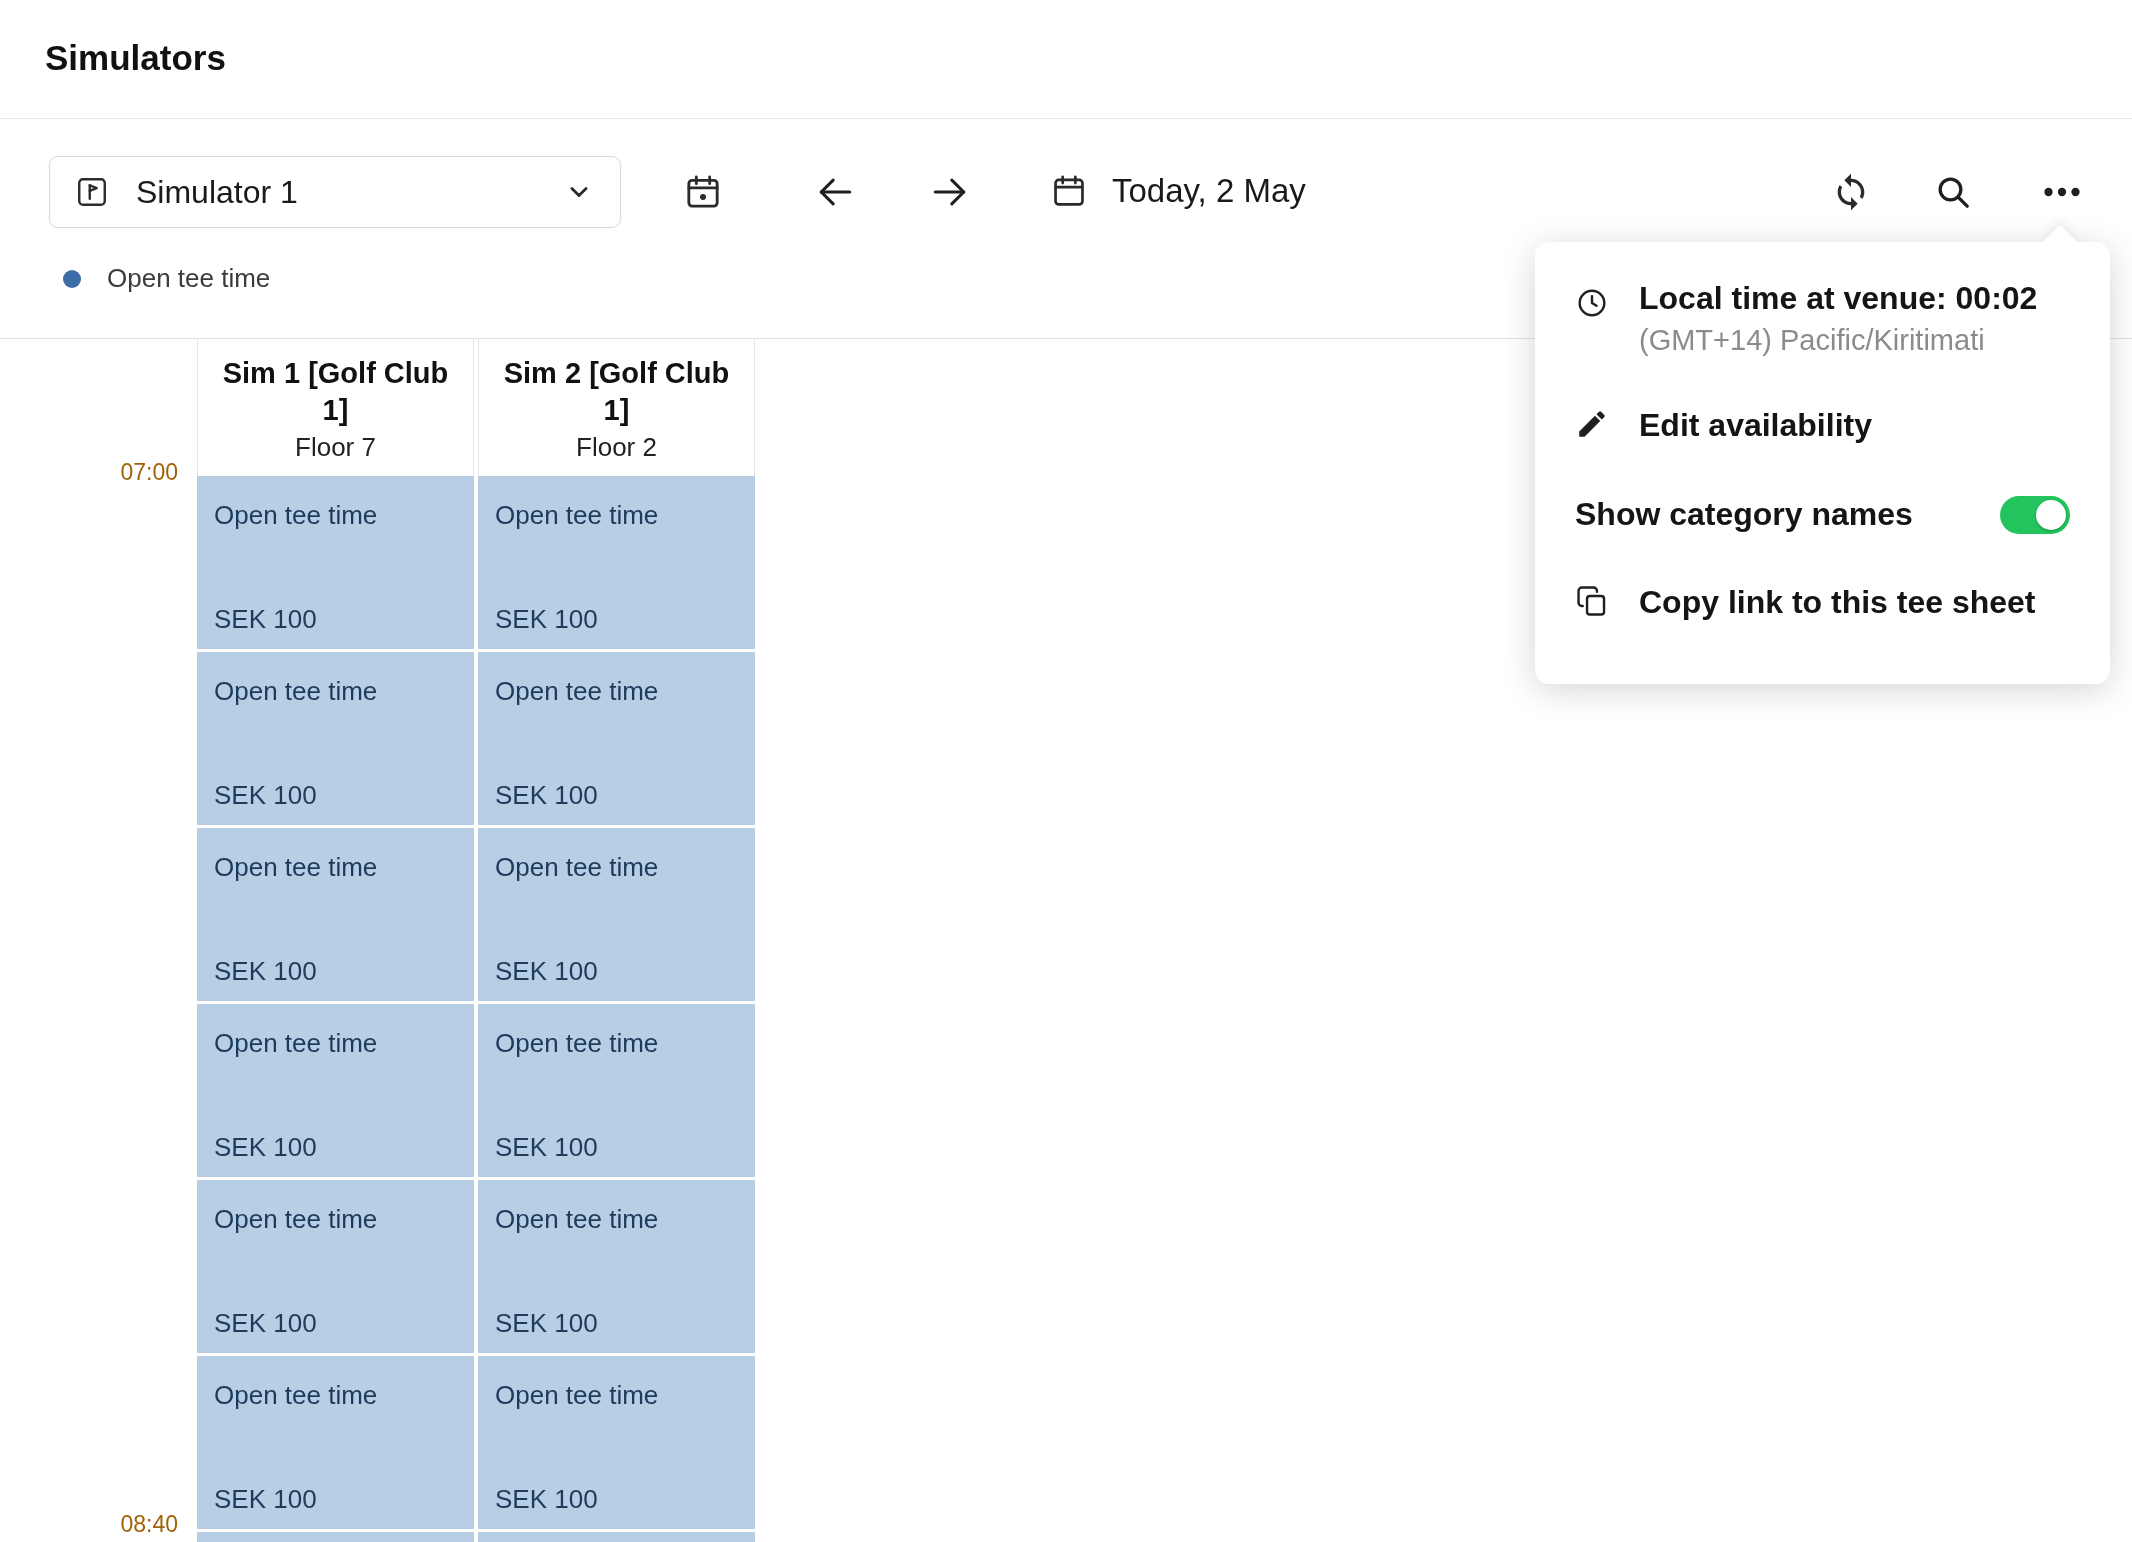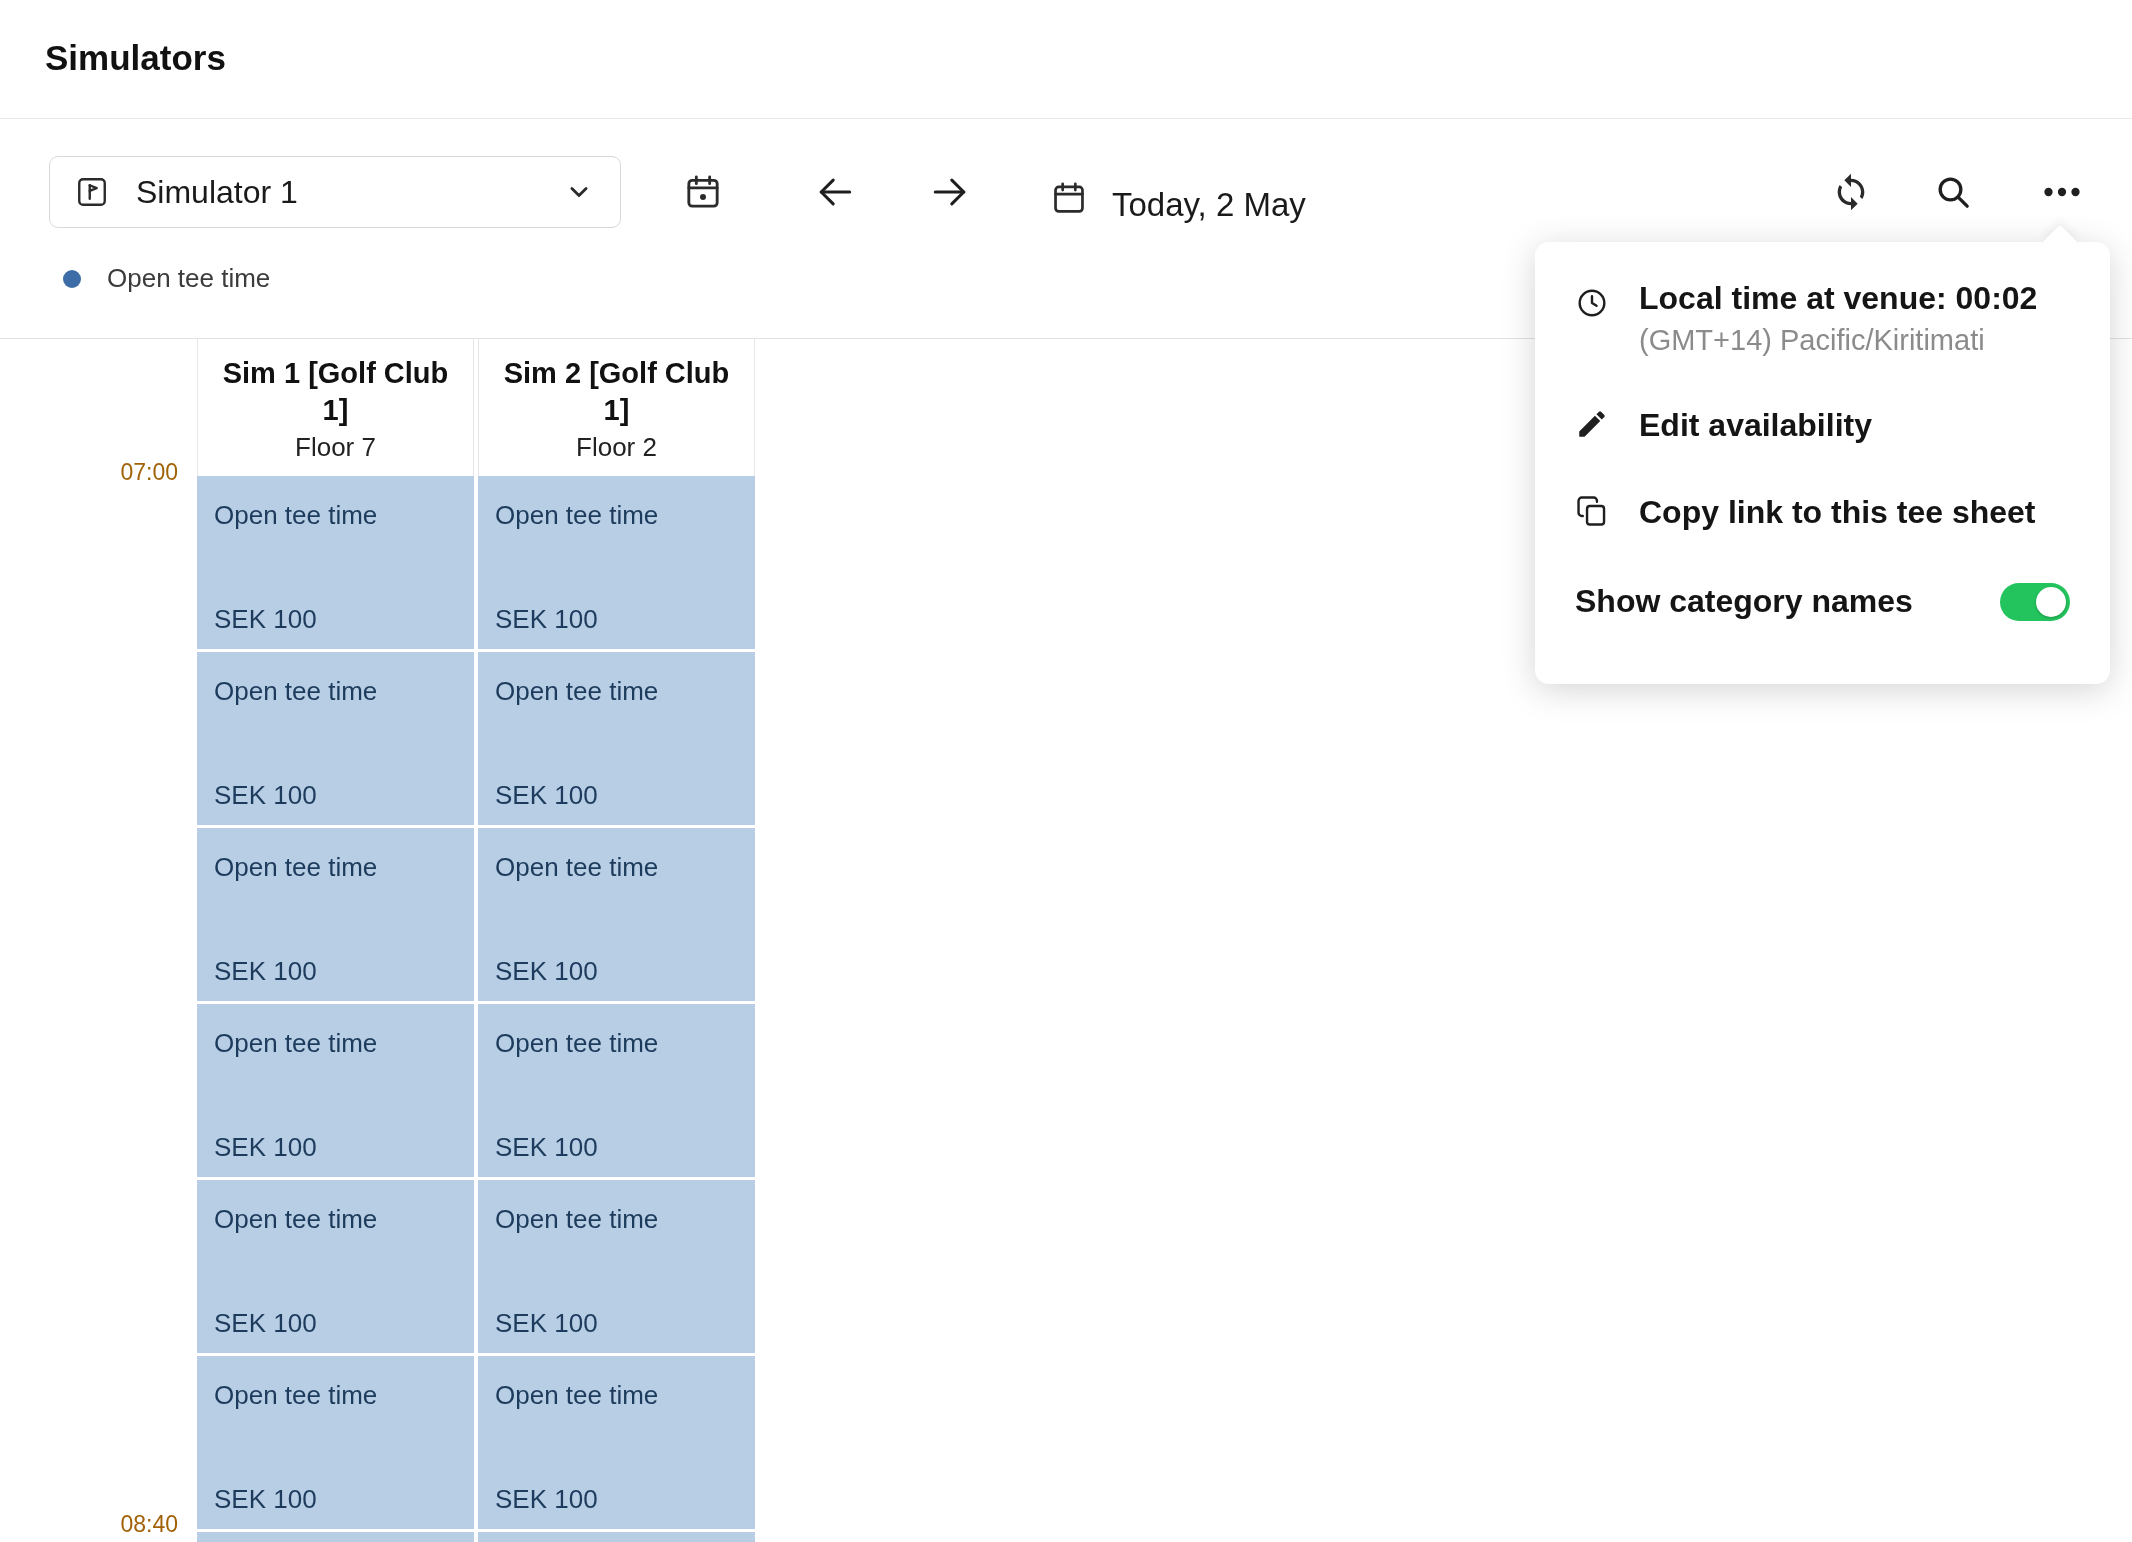--- a/index.html
+++ b/index.html
@@ -19,21 +19,21 @@
   
   .toolbar-band{position:absolute;top:119px;left:0;width:100%;height:220px;box-sizing:border-box;border-bottom:1px solid #e2e2e2;background:#fff;}
   .sim-select{position:absolute;left:49px;top:37px;width:572px;height:72px;box-sizing:border-box;border:1px solid #d8d8d8;border-radius:9px;background:#fff;display:flex;align-items:center;padding:0 24px;cursor:pointer;}
   .sim-select .sel-label{font-size:32px;color:#1a1a1a;margin-left:26px;}
   .sim-select .chevron{margin-left:auto;}
   .tb-btn{position:absolute;background:none;border:none;padding:0;margin:0;cursor:pointer;line-height:0;}
   .btn-cal-today{left:683px;top:53px;}
   .btn-prev{left:813px;top:51px;}
   .btn-next{left:928px;top:51px;}
   .date-group{position:absolute;left:1050px;top:53px;display:flex;align-items:center;gap:24px;background:none;border:none;padding:0;cursor:pointer;}
-  .date-group .date-label{font-size:33px;color:#1a1a1a;margin-top:14px;}
+  .date-group .date-label{font-size:33px;color:#1a1a1a;}
   .btn-refresh{left:1831px;top:53px;}
   .btn-search{left:1933px;top:53px;}
   .btn-more{left:2040px;top:55px;}
 
   .legend{position:absolute;left:63px;top:144px;display:flex;align-items:center;gap:26px;}
   .legend-dot{width:18px;height:18px;border-radius:50%;background:var(--legend-dot);}
   .legend-label{font-size:26px;color:#3c3c3c;}
 
   
   .grid-area{position:absolute;top:339px;left:0;right:0;bottom:0;overflow:hidden;background:#fff;}
@@ -245,29 +245,29 @@
 
   <div class="menu-row menu-item">
     <span class="icon">
       <svg width="34" height="34" viewBox="0 0 24 24" fill="#1f1f1f">
         <path d="M3 17.25V21h3.75L17.81 9.94l-3.75-3.75L3 17.25zM20.71 7.04a1 1 0 0 0 0-1.41l-2.34-2.34a1 1 0 0 0-1.41 0l-1.83 1.83 3.75 3.75 1.83-1.83z"></path>
       </svg>
     </span>
     <span>Edit availability</span>
   </div>
 
-  <div class="menu-row menu-item">
-    <span class="icon">
-      <svg width="34" height="34" viewBox="0 0 24 24" fill="none" stroke="#1f1f1f" stroke-width="1.7" stroke-linecap="round" stroke-linejoin="round">
-        <rect x="8.5" y="8.5" width="12" height="13" rx="2"></rect>
-        <path d="M5.5 15.5h-.7a2.3 2.3 0 0 1-2.3-2.3V4.8a2.3 2.3 0 0 1 2.3-2.3h8.4a2.3 2.3 0 0 1 2.3 2.3v.7"></path>
-      </svg>
-    </span>
-    <span>Copy link to this tee sheet</span>
-  </div>
-
   <div class="menu-row toggle-row">
     <span class="toggle-label">Show category names</span>
     <span class="toggle">
         <span class="knob"></span>
       </span>
   </div>
+
+  <div class="menu-row menu-item">
+    <span class="icon">
+      <svg width="34" height="34" viewBox="0 0 24 24" fill="none" stroke="#1f1f1f" stroke-width="1.7" stroke-linecap="round" stroke-linejoin="round">
+        <rect x="8.5" y="8.5" width="12" height="13" rx="2"></rect>
+        <path d="M5.5 15.5h-.7a2.3 2.3 0 0 1-2.3-2.3V4.8a2.3 2.3 0 0 1 2.3-2.3h8.4a2.3 2.3 0 0 1 2.3 2.3v.7"></path>
+      </svg>
+    </span>
+    <span>Copy link to this tee sheet</span>
+  </div>
 </div>
 
 </body></html>

